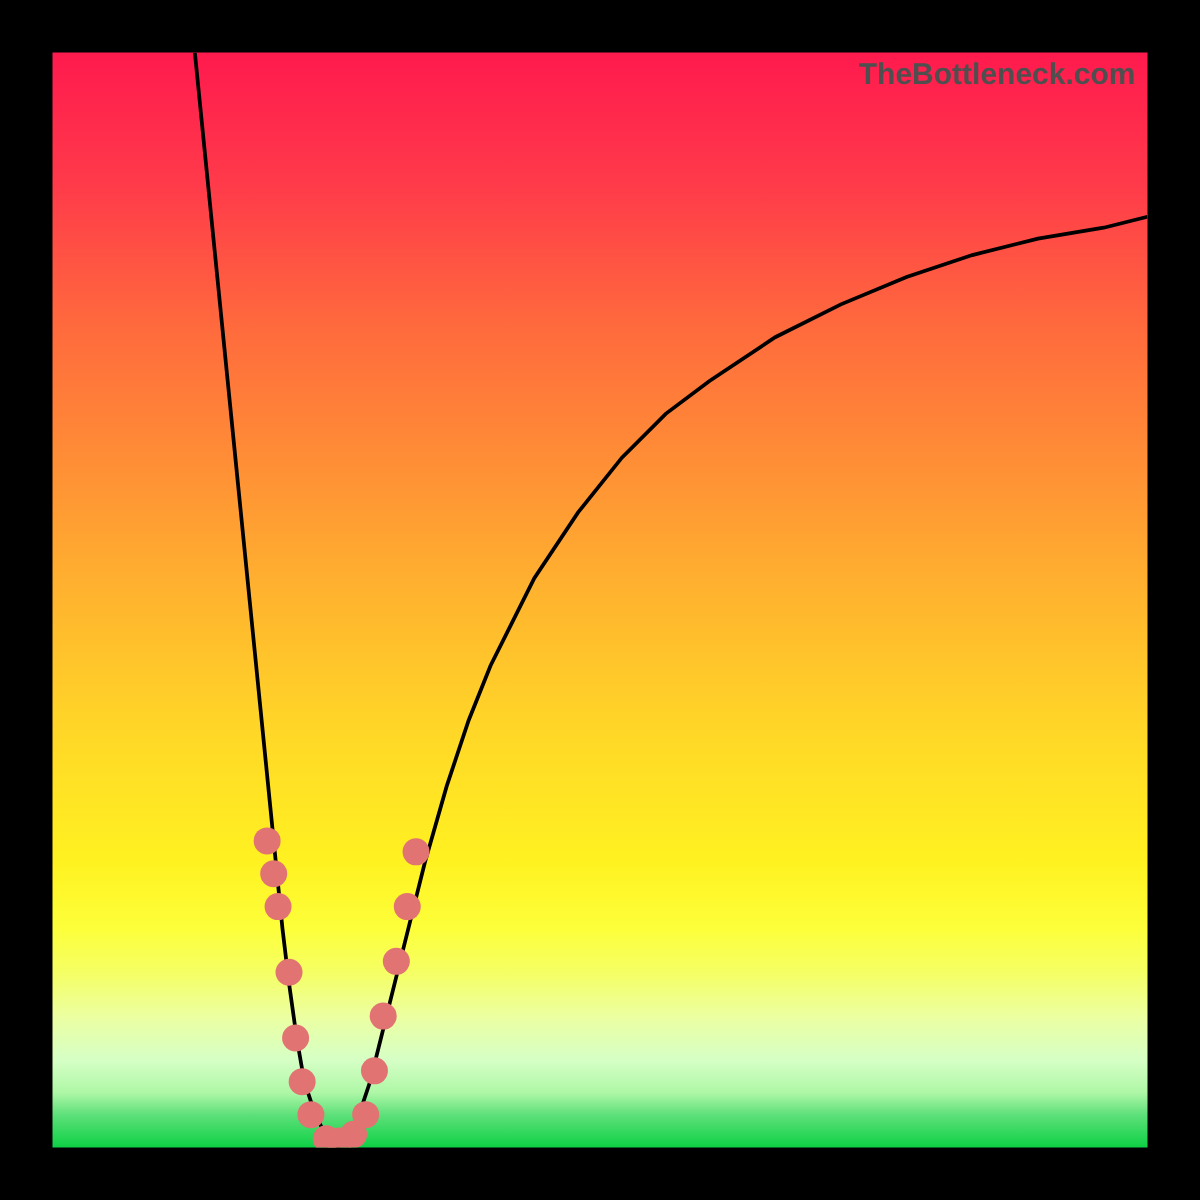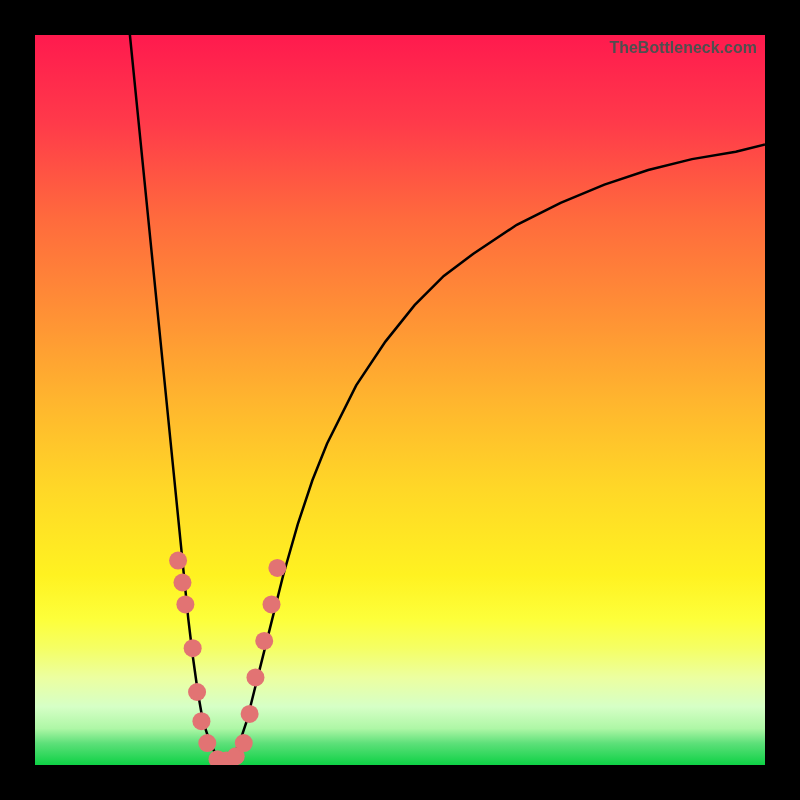--- a/index.html
+++ b/index.html
@@ -32,21 +32,21 @@
       #aef7a6 95%,
       #5ee07a 97%,
       #0ed145 100%
     );
   }
   .watermark {
     position: absolute;
     top: 4px;
     right: 8px;
     font-family: Arial, Helvetica, sans-serif;
-    font-size: 16px;
+    font-size: 20px;
     font-weight: 700;
     color: #4f4f4f;
     letter-spacing: 0;
     user-select: none;
   }
   .svg-layer {
     position: absolute;
     left: 0; top: 0;
     width: 730px; height: 730px;
   }

